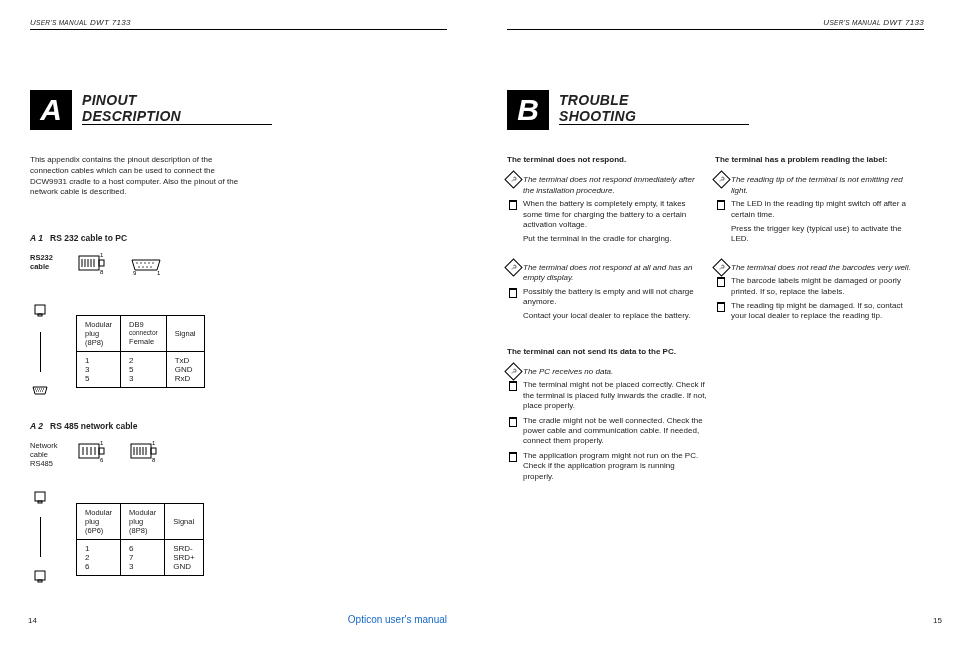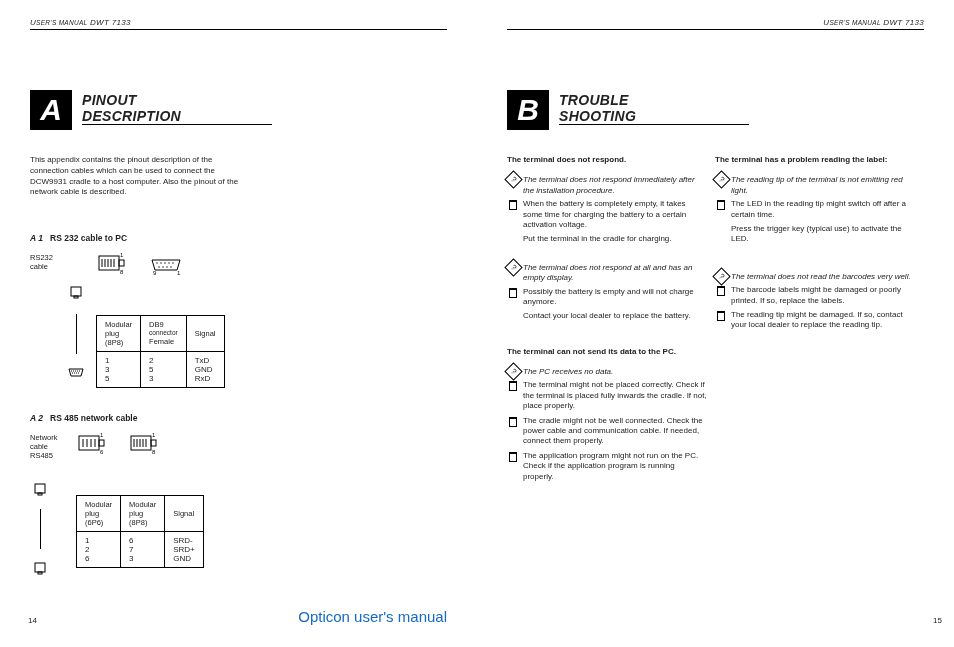--- a/index.html
+++ b/index.html
@@ -112,21 +112,21 @@
     height: 95px;
     font-size: 11px;
     width: 20px;
     align-items: center;
     padding-top:2px;
   }
 
   .footer-link {
     position: absolute;
     bottom: 22px;
-    font-size: 15px;
+    font-size: 10px;
     color: #1569c7;
   }
   .page-left .footer-link { right: 30px; }
   .pagenum {
     position: absolute;
     bottom: 22px;
     font-size: 8px;
   }
   .page-left .pagenum { left: 28px; }
   .page-right .pagenum { right: 12px; margin-top: 48px; }
@@ -198,21 +198,21 @@
     </div>
   </div>
 
   <div class="intro">This appendix contains the pinout description of the connection cables which can be used to connect the DCW9931 cradle to a host computer. Also the pinout of the network cable is described.</div>
 
   <div class="sub-head">
     <b><span>A 1</span></b>&nbsp;&nbsp;&nbsp;<b style="font-style:normal;"><span>RS 232 cable to PC</span></b>
   </div>
 
   <div class="cable-block">
-    <div style="display:flex; flex-direction:row;">
+    <div style="display:flex; flex-direction:column;font-weight:bold;">
       <div class="cable-label">
         <span>RS232</span><br>
         <span>cable</span>
       </div>
       <div class="side-diagram" style="margin-top:30px;">
         <span>
           <svg class="conn-svg" width="14" height="14">
               <rect x="2" y="2" width="10" height="9" fill="none" stroke="#000"></rect>
               <rect x="5" y="11" width="4" height="2" fill="none" stroke="#000"></rect>
             </svg>
@@ -395,20 +395,20 @@
       <div class="ts-a">The application program might not run on the PC. Check if the application program is running properly.</div>
     </div>
 
     <div class="ts-col">
       <div class="ts-head">The terminal has a problem reading the label:</div>
 
       <div class="ts-q"><span>The reading tip of the terminal is not emitting red light.</span></div>
       <div class="ts-a">The LED in the reading tip might switch off after a certain time.</div>
       <div class="ts-a-plain">Press the trigger key (typical use) to activate the LED.</div>
 
-      <div class="ts-q" style="margin-top:27px;"><span>The terminal does not read the barcodes very well.</span></div>
+      <div class="ts-q" style="margin-top:18px;"><span>The terminal does not read the barcodes very well.</span></div>
       <div class="ts-a">The barcode labels might be damaged or poorly printed. If so, replace the labels.</div>
       <div class="ts-a">The reading tip might be damaged. If so, contact your local dealer to replace the reading tip.</div>
     </div>
   </div>
 
   <div class="pagenum">15</div>
 </div>
 
 </body></html>

